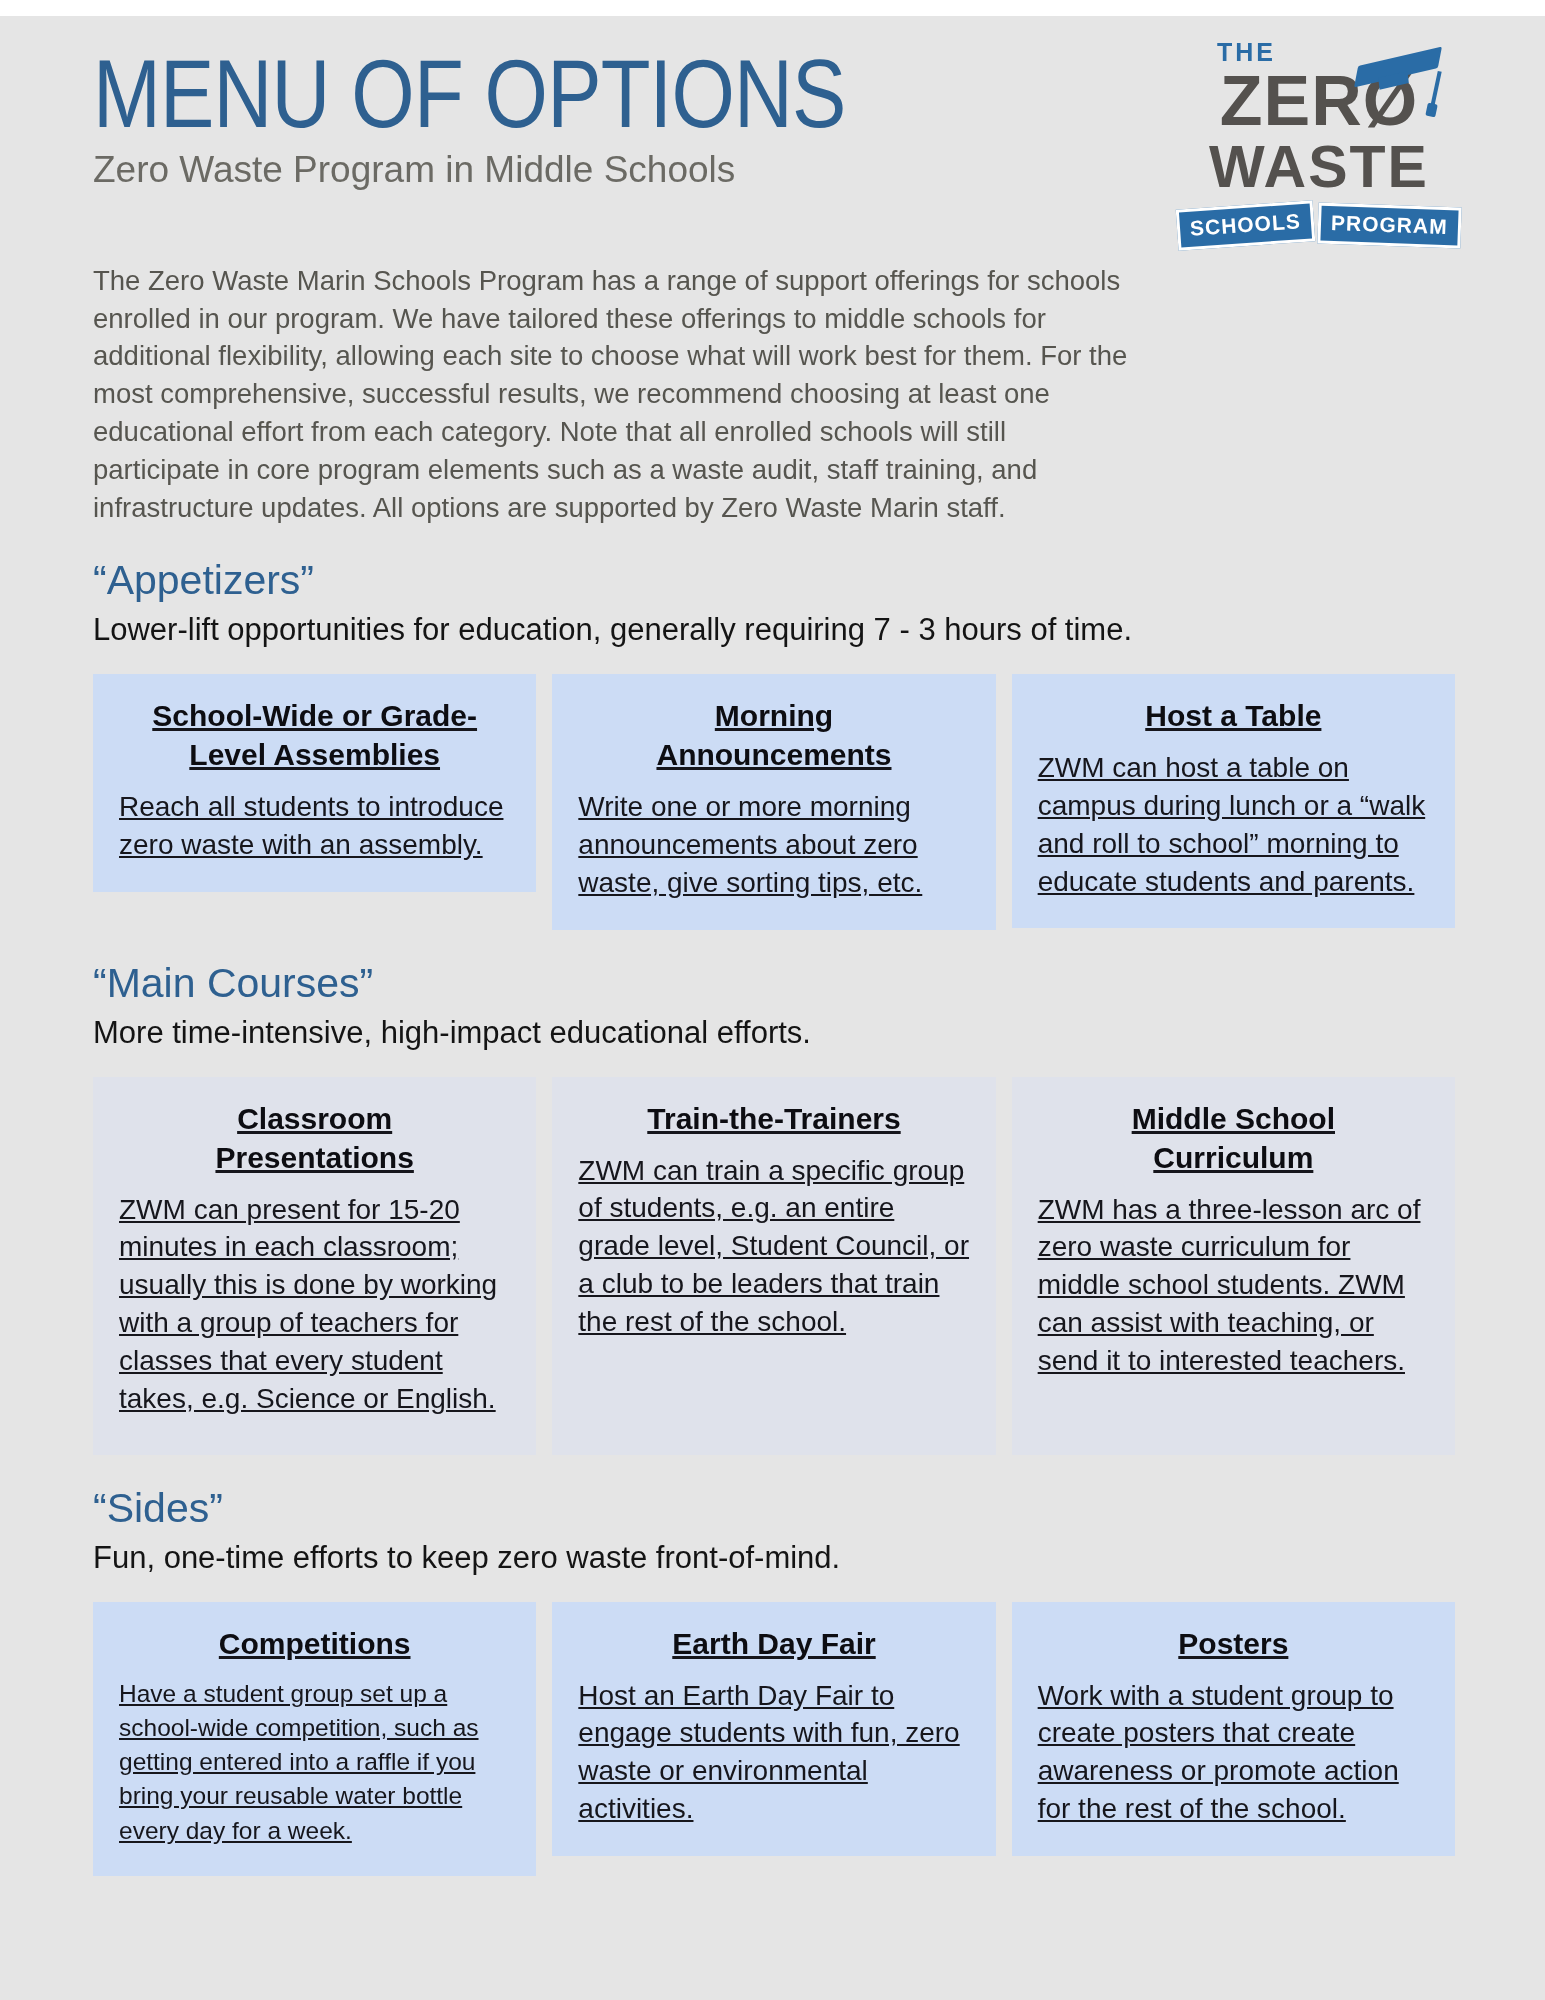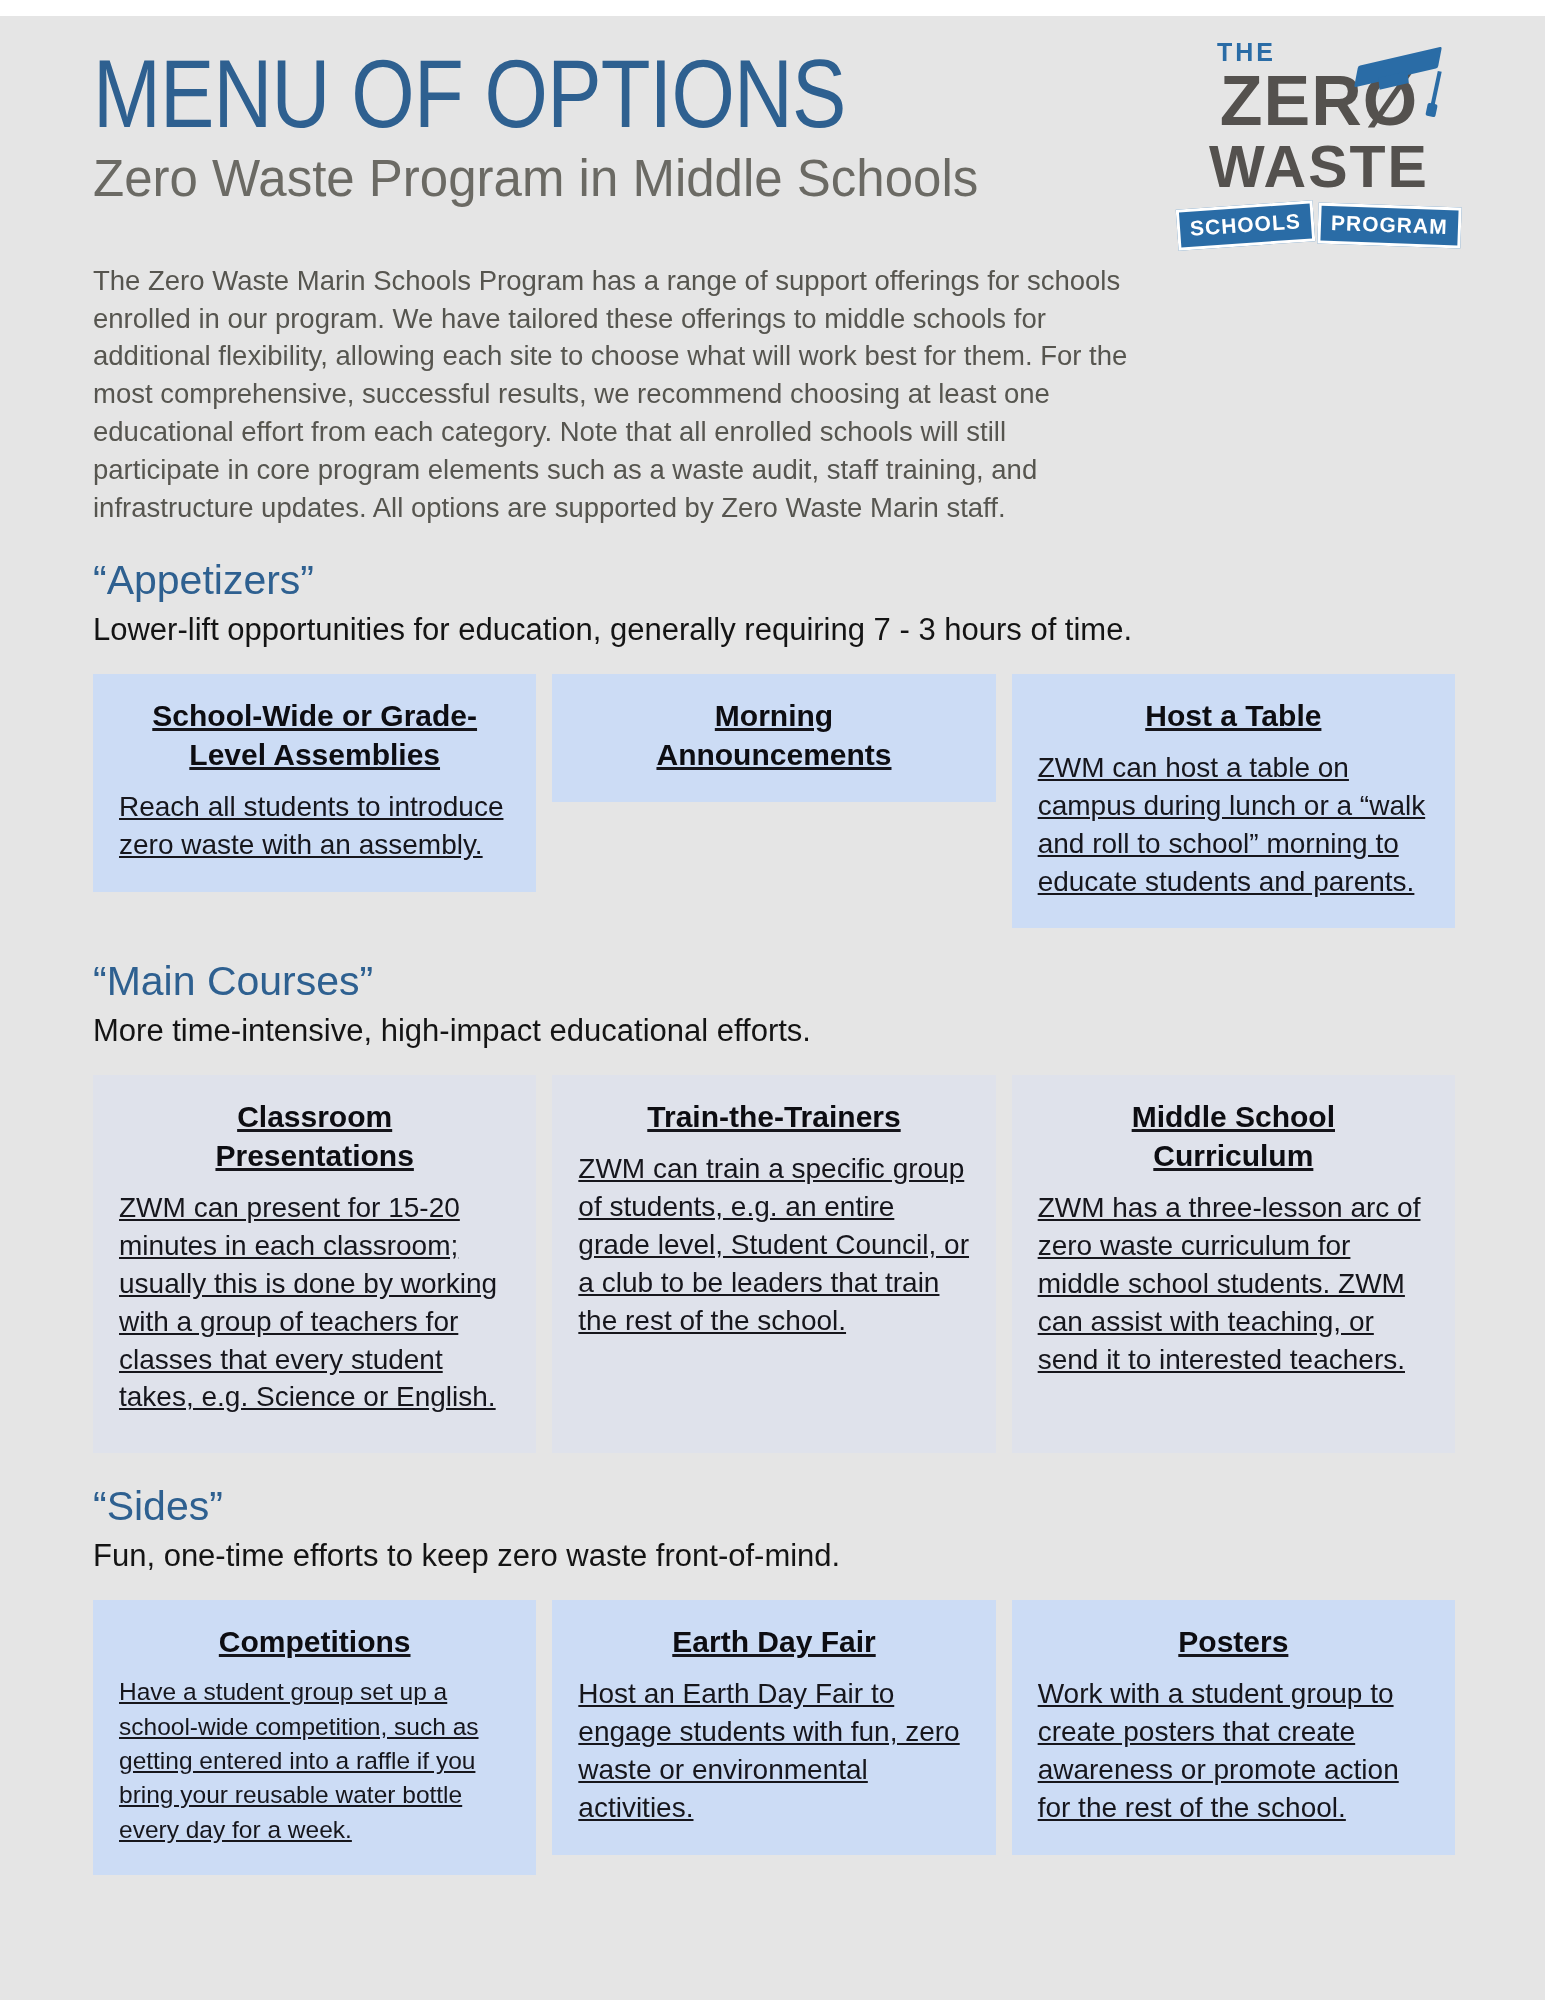--- a/index.html
+++ b/index.html
@@ -17,21 +17,21 @@
   
   .header-row { display:flex; justify-content:space-between; align-items:flex-start; }
   .title-block { flex:1 1 auto; min-width:0; }
   .page-title {
     font-size:97px; font-weight:500; color:#2e6090;
     line-height:1.04; letter-spacing:-1px; white-space:nowrap;
     transform:scaleX(0.84); transform-origin:left center;
     margin-top:14px;
   }
   .page-subtitle {
-    font-size:51px; font-weight:400; color:#6b6a64;
+    font-size:37px; font-weight:400; color:#6b6a64;
     margin-top:4px; letter-spacing:0;
   }
   
   .logo { width:272px; flex:0 0 272px; text-align:center; padding-top:8px; position:relative; }
   .logo-the { font-size:25px; font-weight:700; color:#2a6ca6; letter-spacing:3px; text-align:left; padding-left:34px; }
   .logo-zero { font-size:70px; font-weight:800; color:#54514e; line-height:0.98; letter-spacing:1px; position:relative; display:inline-block; }
   .logo-o { position:relative; display:inline-block; }
   .grad-cap { position:absolute; width:86px; height:20px; background:#2a6ca6; top:-10px; left:-8px; transform:rotate(-13deg) skewX(-24deg); border-radius:2px; }
   .grad-cap::after { content:""; position:absolute; width:30px; height:12px; background:#2a6ca6; left:26px; top:16px; transform:skewX(18deg); }
   .tassel { position:absolute; width:4px; height:36px; background:#2a6ca6; top:4px; right:-20px; transform:rotate(12deg); }
@@ -96,20 +96,21 @@
   <div class="section">
     <div class="section-heading">“Appetizers”</div>
     <div class="section-subheading">Lower-lift opportunities for education, generally requiring 7 - 3 hours of time.</div>
     <div class="cards">
       <div class="card card-blue">
         <div class="card-title">School-Wide or Grade-Level Assemblies</div>
         <div class="card-body">Reach all students to introduce zero waste with an assembly.</div>
       </div>
       <div class="card card-blue">
         <div class="card-title narrow-title-sm">Morning Announcements</div>
+        <div class="card-body">Write one or more morning announcements about zero waste, give sorting tips, etc.</div>
       </div>
       <div class="card card-blue">
         <div class="card-title">Host a Table</div>
         <div class="card-body">ZWM can host a table on campus during lunch or a “walk and roll to school” morning to educate students and parents.</div>
       </div>
     </div>
   </div>
 
   <div class="section section-main">
     <div class="section-heading">“Main Courses”</div>

